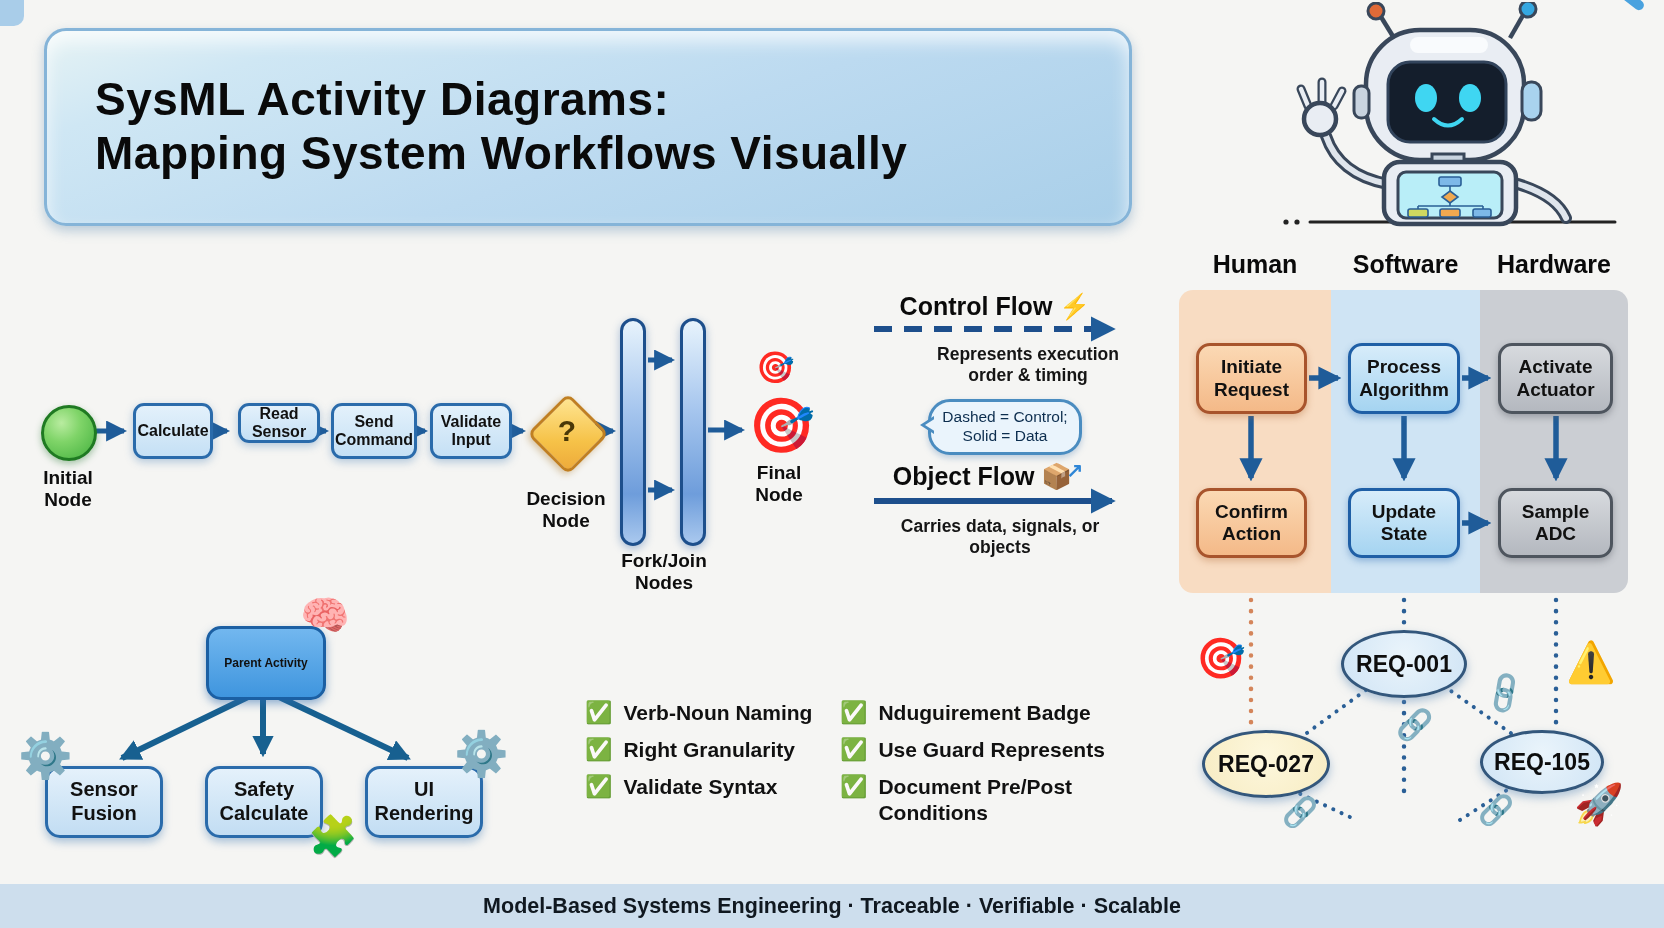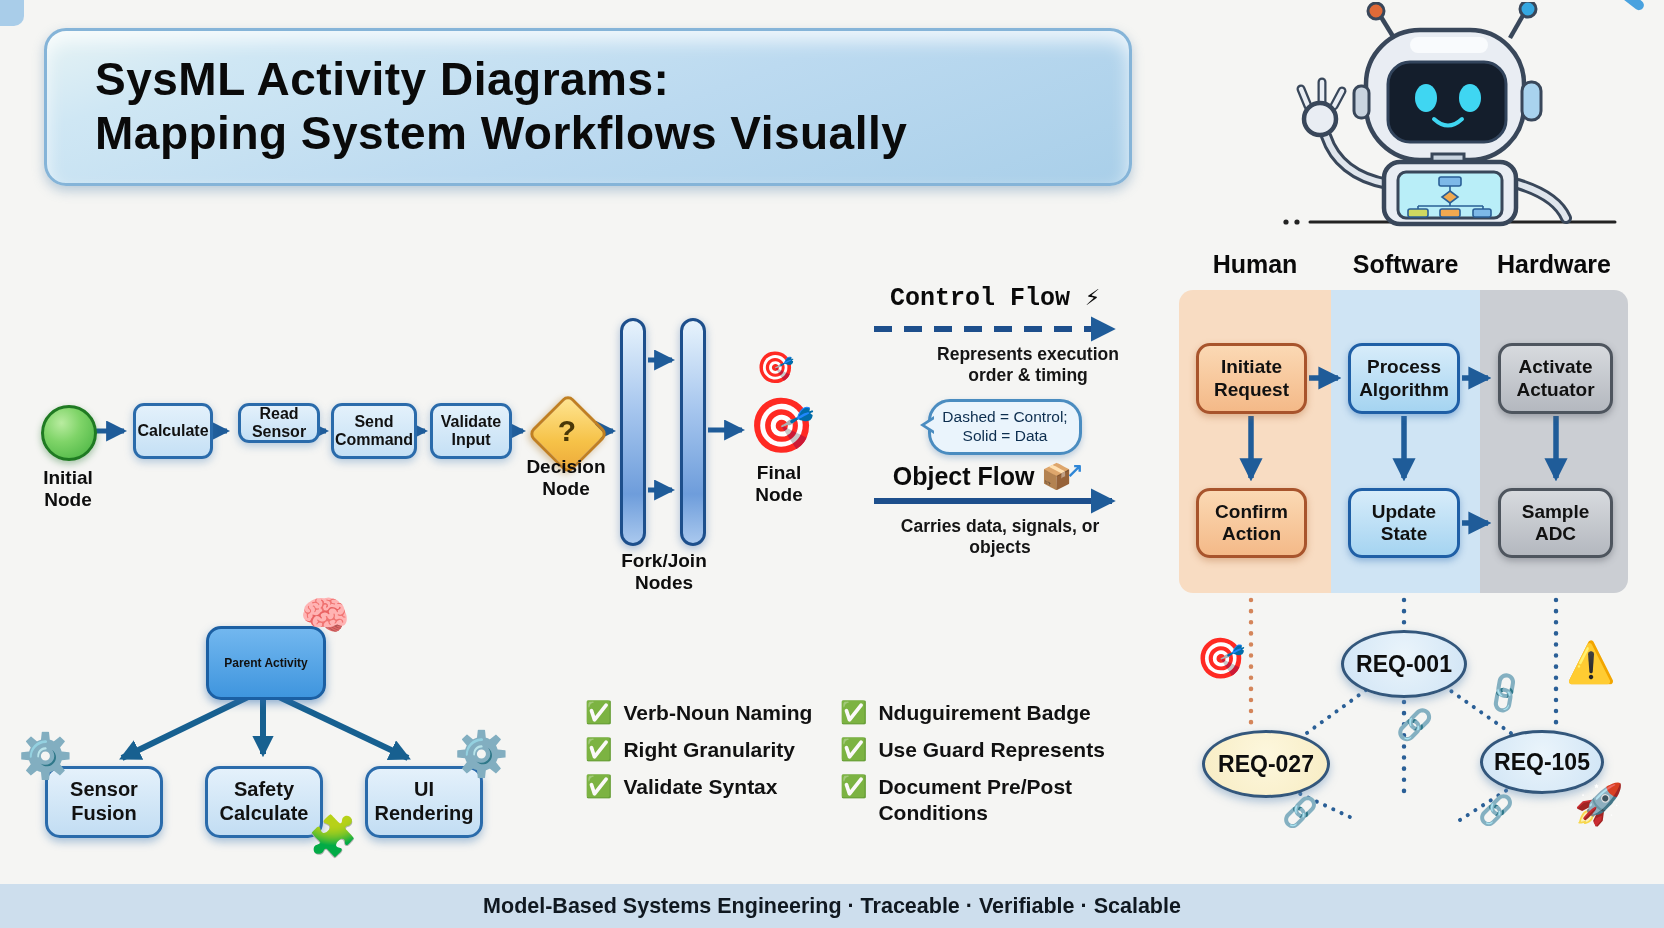--- a/index.html
+++ b/index.html
@@ -1,21 +1,21 @@
 <!DOCTYPE html>
 <html><head>
 <meta charset="utf-8">
 <style>
   html,body{margin:0;padding:0;background:#e8e8e8;}
   .canvas{position:relative;width:1664px;height:928px;background:#f5f5f3;overflow:hidden;
           font-family:"Liberation Sans",sans-serif;color:#111;}
   .abs{position:absolute;}
 
   
-  .title-box{left:44px;top:28px;width:1088px;height:158px;border-radius:22px;
+  .title-box{left:44px;top:28px;width:1088px;height:198px;border-radius:22px;
     background:linear-gradient(160deg,#e6f3f4 0%,#cfe7f4 18%,#bcdaf0 55%,#a9cfe9 100%);
     border:3px solid #85b4d8;box-shadow:0 5px 12px rgba(110,150,185,.45), inset 0 10px 18px rgba(255,255,255,.75);
     display:flex;flex-direction:column;justify-content:center;padding-left:48px;box-sizing:border-box;}
   .title-line{font-weight:bold;font-size:46px;line-height:1.17;color:#0a0a0a;letter-spacing:.5px;}
   .corner-chip{left:0;top:0;width:24px;height:26px;background:#a9cde9;border-radius:0 0 10px 0;}
   .corner-spark{left:1616px;top:-6px;width:30px;height:10px;background:#49a2df;border-radius:6px;transform:rotate(38deg);}
 
   
   #connectors{left:0;top:0;width:1664px;height:928px;z-index:1;pointer-events:none;}
 
@@ -36,27 +36,27 @@
     border:3px solid #c07f22;border-radius:8px;box-shadow:0 3px 7px rgba(170,120,40,.4);}
   .decision-q{left:552px;top:414px;width:30px;z-index:3;font-weight:bold;font-size:30px;color:#4a3808;text-align:center;}
   .fork-bar{top:318px;width:26px;height:228px;border-radius:15px;z-index:2;
     background:linear-gradient(180deg,#e7f3fc 0%,#a6c6ee 40%,#6e9ddb 78%,#a9c8ee 100%);
     border:3px solid #1d4f8c;box-shadow:0 3px 8px rgba(55,105,170,.4);box-sizing:border-box;}
   #fork-bar-1{left:620px;} #fork-bar-2{left:680px;}
   .target-small{left:756px;top:352px;font-size:31px;z-index:2;}
   .target-large{left:748px;top:398px;font-size:54px;z-index:2;}
   .nodelabel{z-index:2;font-weight:bold;font-size:19px;line-height:1.15;text-align:center;color:#0d0d0d;}
   #label-initial{left:30px;top:467px;width:76px;}
-  #label-decision{left:516px;top:456px;width:100px;}
+  #label-decision{left:516px;top:488px;width:100px;}
   #label-forkjoin{left:612px;top:550px;width:104px;}
   #label-final{left:736px;top:462px;width:86px;}
 
   
   .legend-title{z-index:2;font-weight:bold;font-size:25px;text-align:center;color:#0a0a0a;}
-  #control-flow-title{left:880px;top:282px;width:230px;font-family:Liberation Mono, monospace;}
+  #control-flow-title{left:880px;top:292px;width:230px;}
   #object-flow-title{left:876px;top:462px;width:230px;}
   .legend-icon{font-size:25px;}
   .obj-arrow{color:#2f86d6;font-weight:bold;font-size:20px;position:relative;top:-8px;left:-6px;}
   .legend-desc{z-index:2;font-weight:600;font-size:17.5px;line-height:1.22;text-align:center;color:#151515;}
   #control-flow-desc{left:928px;top:344px;width:200px;}
   #object-flow-desc{left:900px;top:516px;width:200px;}
   .bubble{left:928px;top:399px;width:148px;height:50px;z-index:2;border-radius:22px;
     background:#eaf4fc;border:3px solid #4a8cc0;box-shadow:0 3px 6px rgba(80,130,180,.35);
     display:flex;flex-direction:column;align-items:center;justify-content:center;
     font-weight:normal;font-size:15.5px;line-height:1.2;color:#0c2d4e;}

